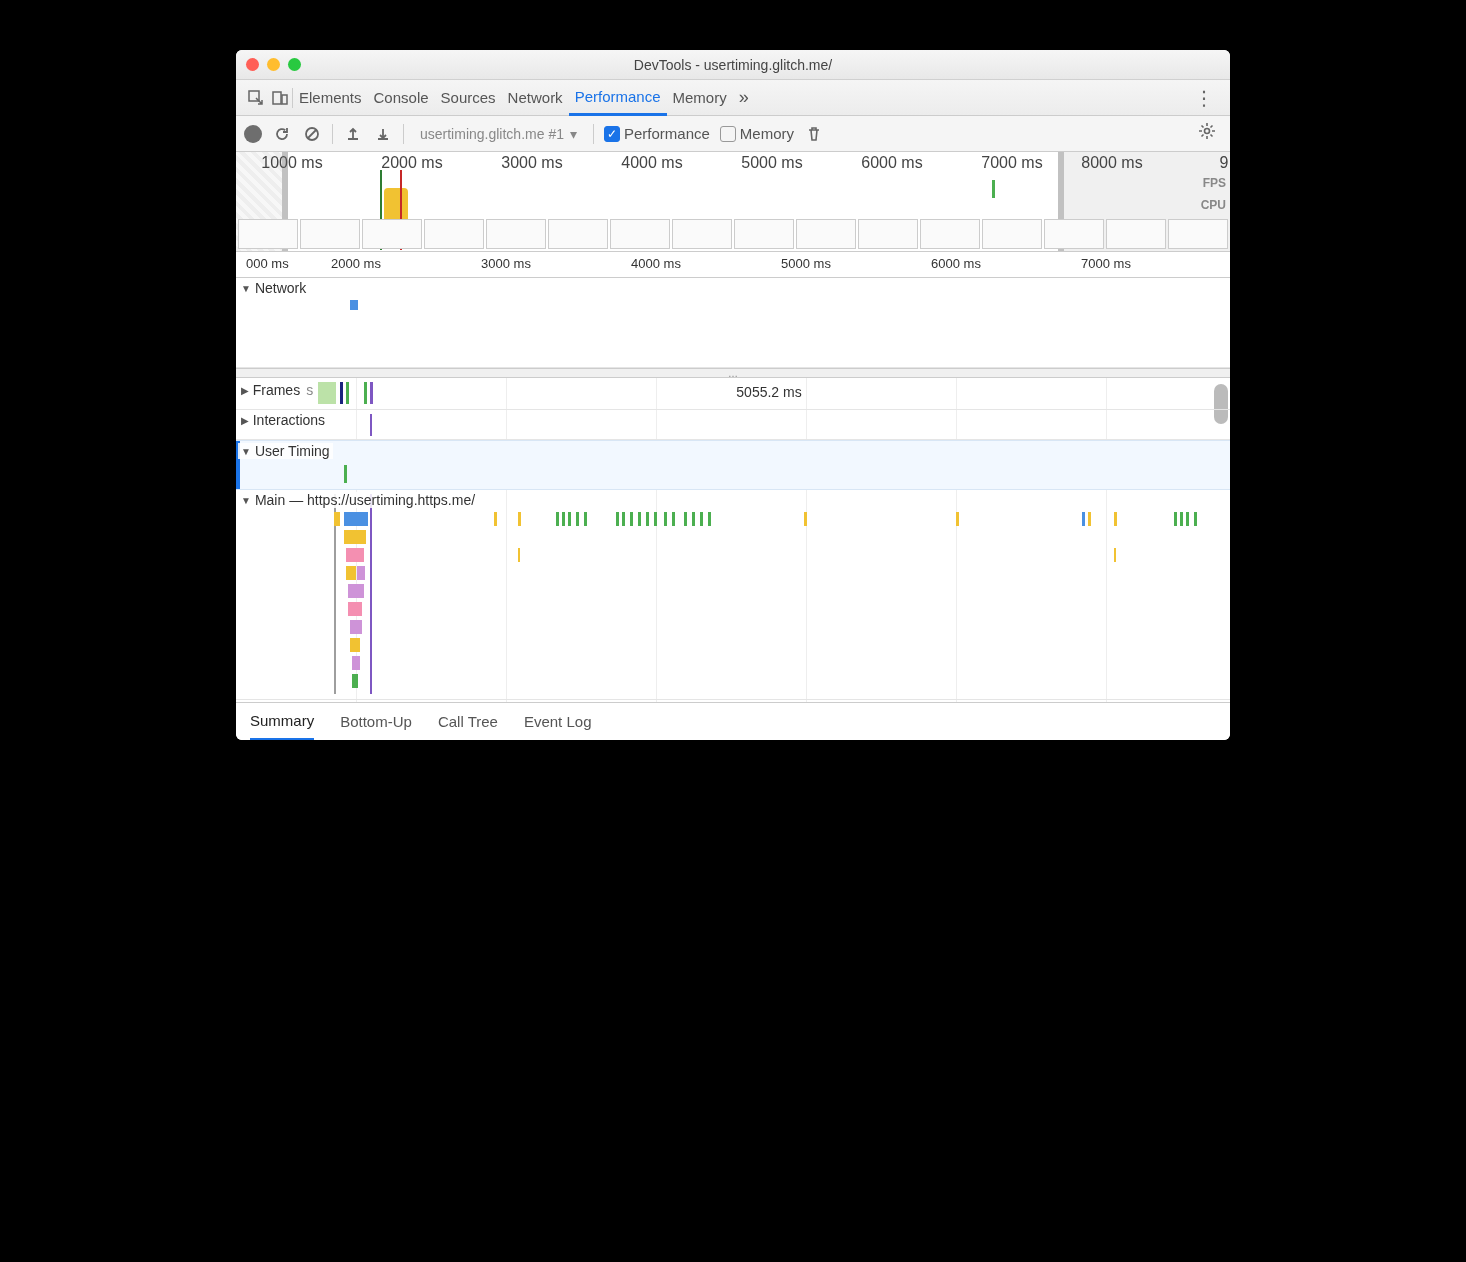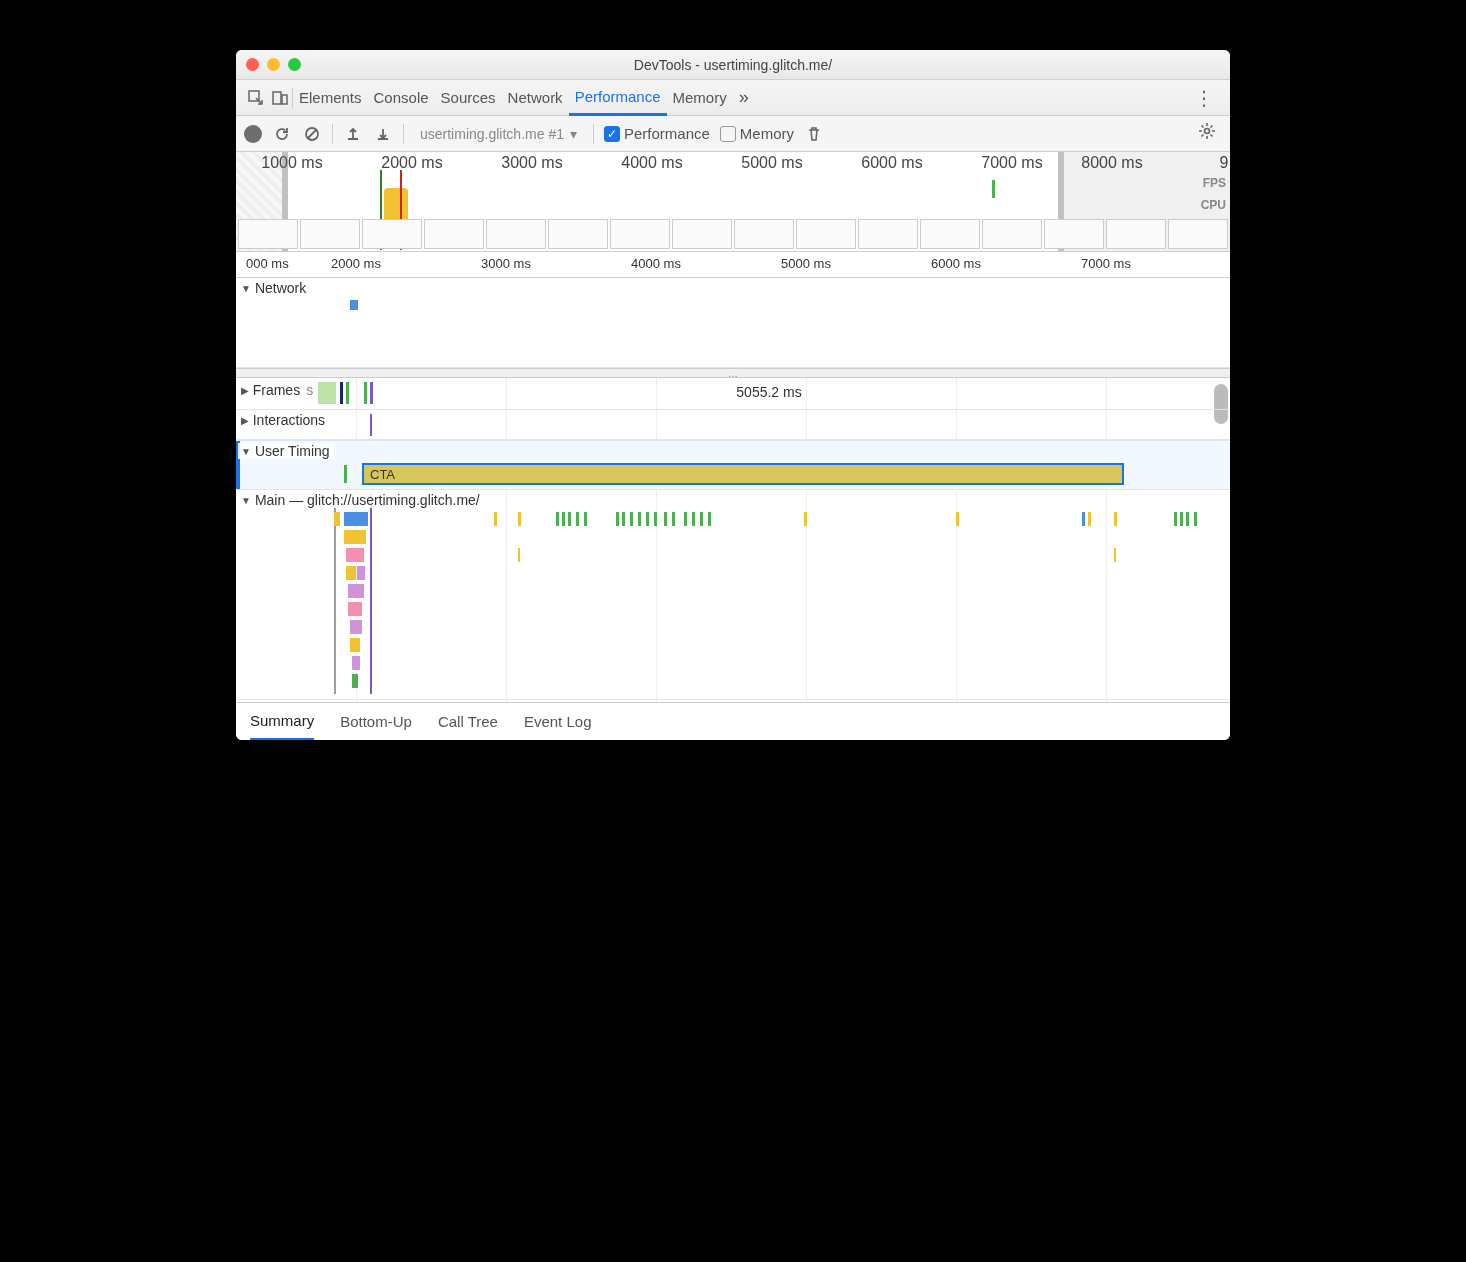--- a/index.html
+++ b/index.html
@@ -311,29 +311,26 @@
       <div style="position:absolute;left:134px;top:4px;width:2px;height:22px;background:#7e57c2"></div>
     </div>
 
     <div class="section usertiming">
       <div class="ut-highlight"></div>
       <div class="sec-header">
         <span class="tri">▼</span>
         <span>User Timing</span>
       </div>
       <div class="ut-green"></div>
-      <div class="cta">
-        <span>CTA</span>
-      </div>
     </div>
 
     <div class="section main">
       <div class="sec-header">
         <span class="tri">▼</span>
-        <span>Main — glitch://usertiming.glitch.me/</span>
+        <span>Main — https://usertiming.https.me/</span>
       </div>
       <div style="position:absolute;left:134px;top:4px;width:2px;height:200px;background:#7e57c2"></div>
       <div style="position:absolute;left:98px;top:4px;width:2px;height:200px;background:#9e9e9e"></div>
       <div class="flame">
         <div class="fl-row">
           <div class="fl" style="left:98px;width:6px;background:#f1c232"></div>
           <div class="fl" style="left:108px;width:24px;background:#4a90e2"></div>
           <div class="fl" style="left:258px;width:3px;background:#f1c232"></div>
           <div class="fl" style="left:282px;width:3px;background:#f1c232"></div>
           <div class="fl" style="left:320px;width:3px;background:#4caf50"></div>

